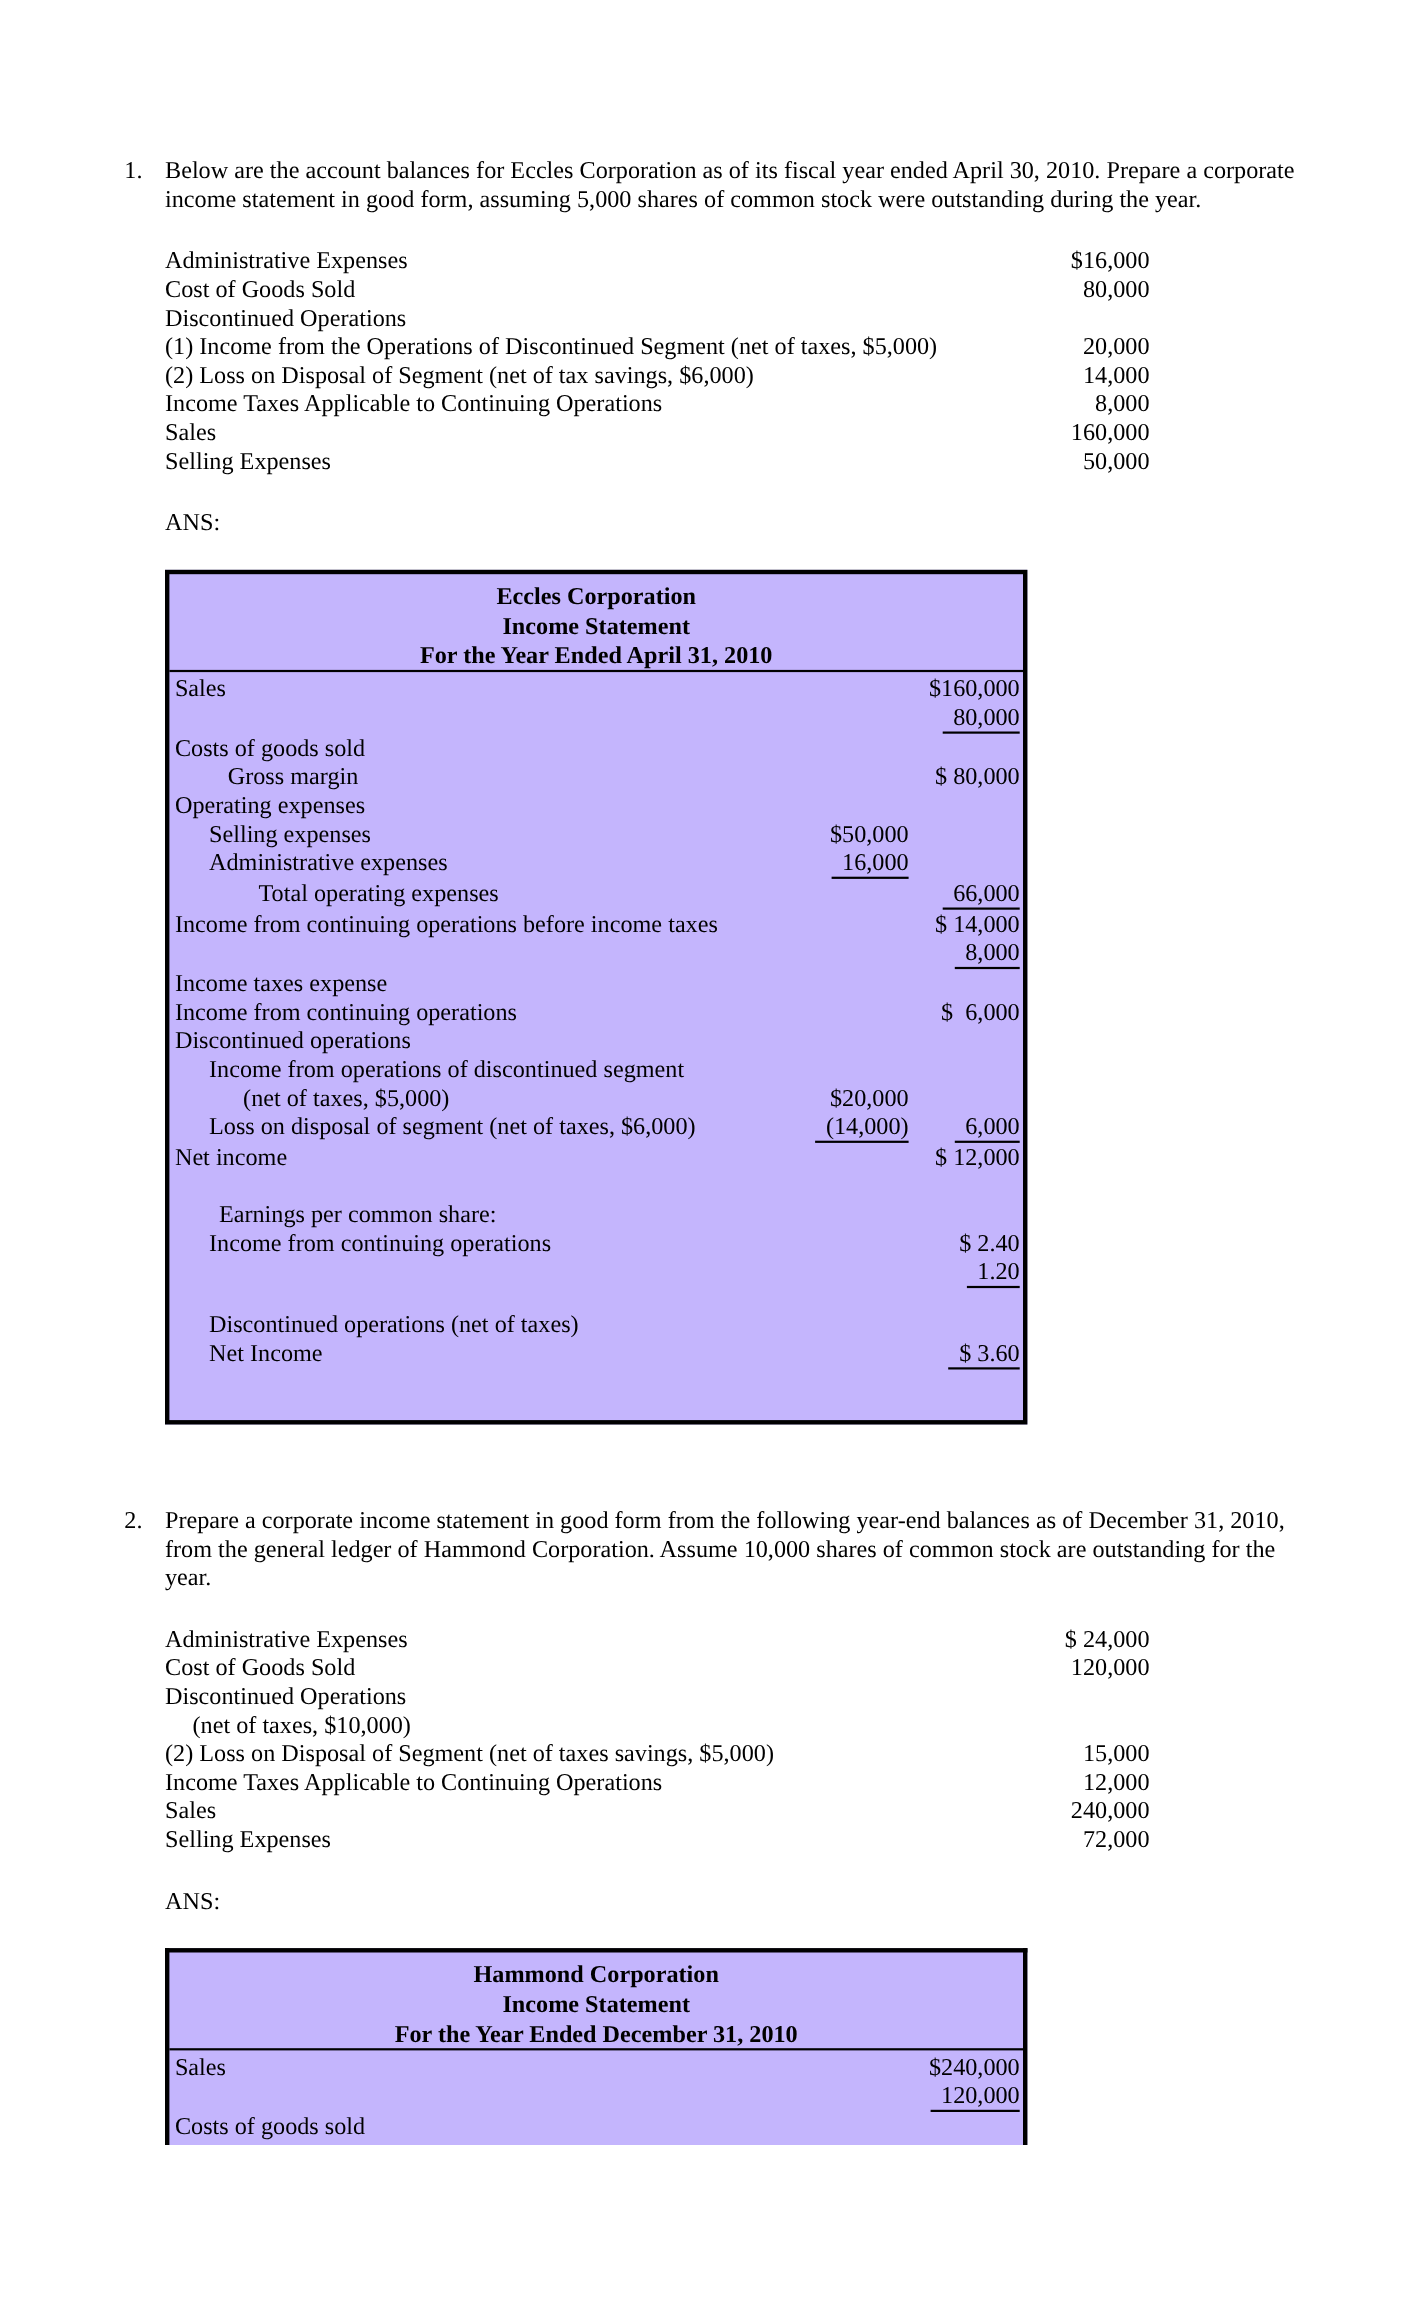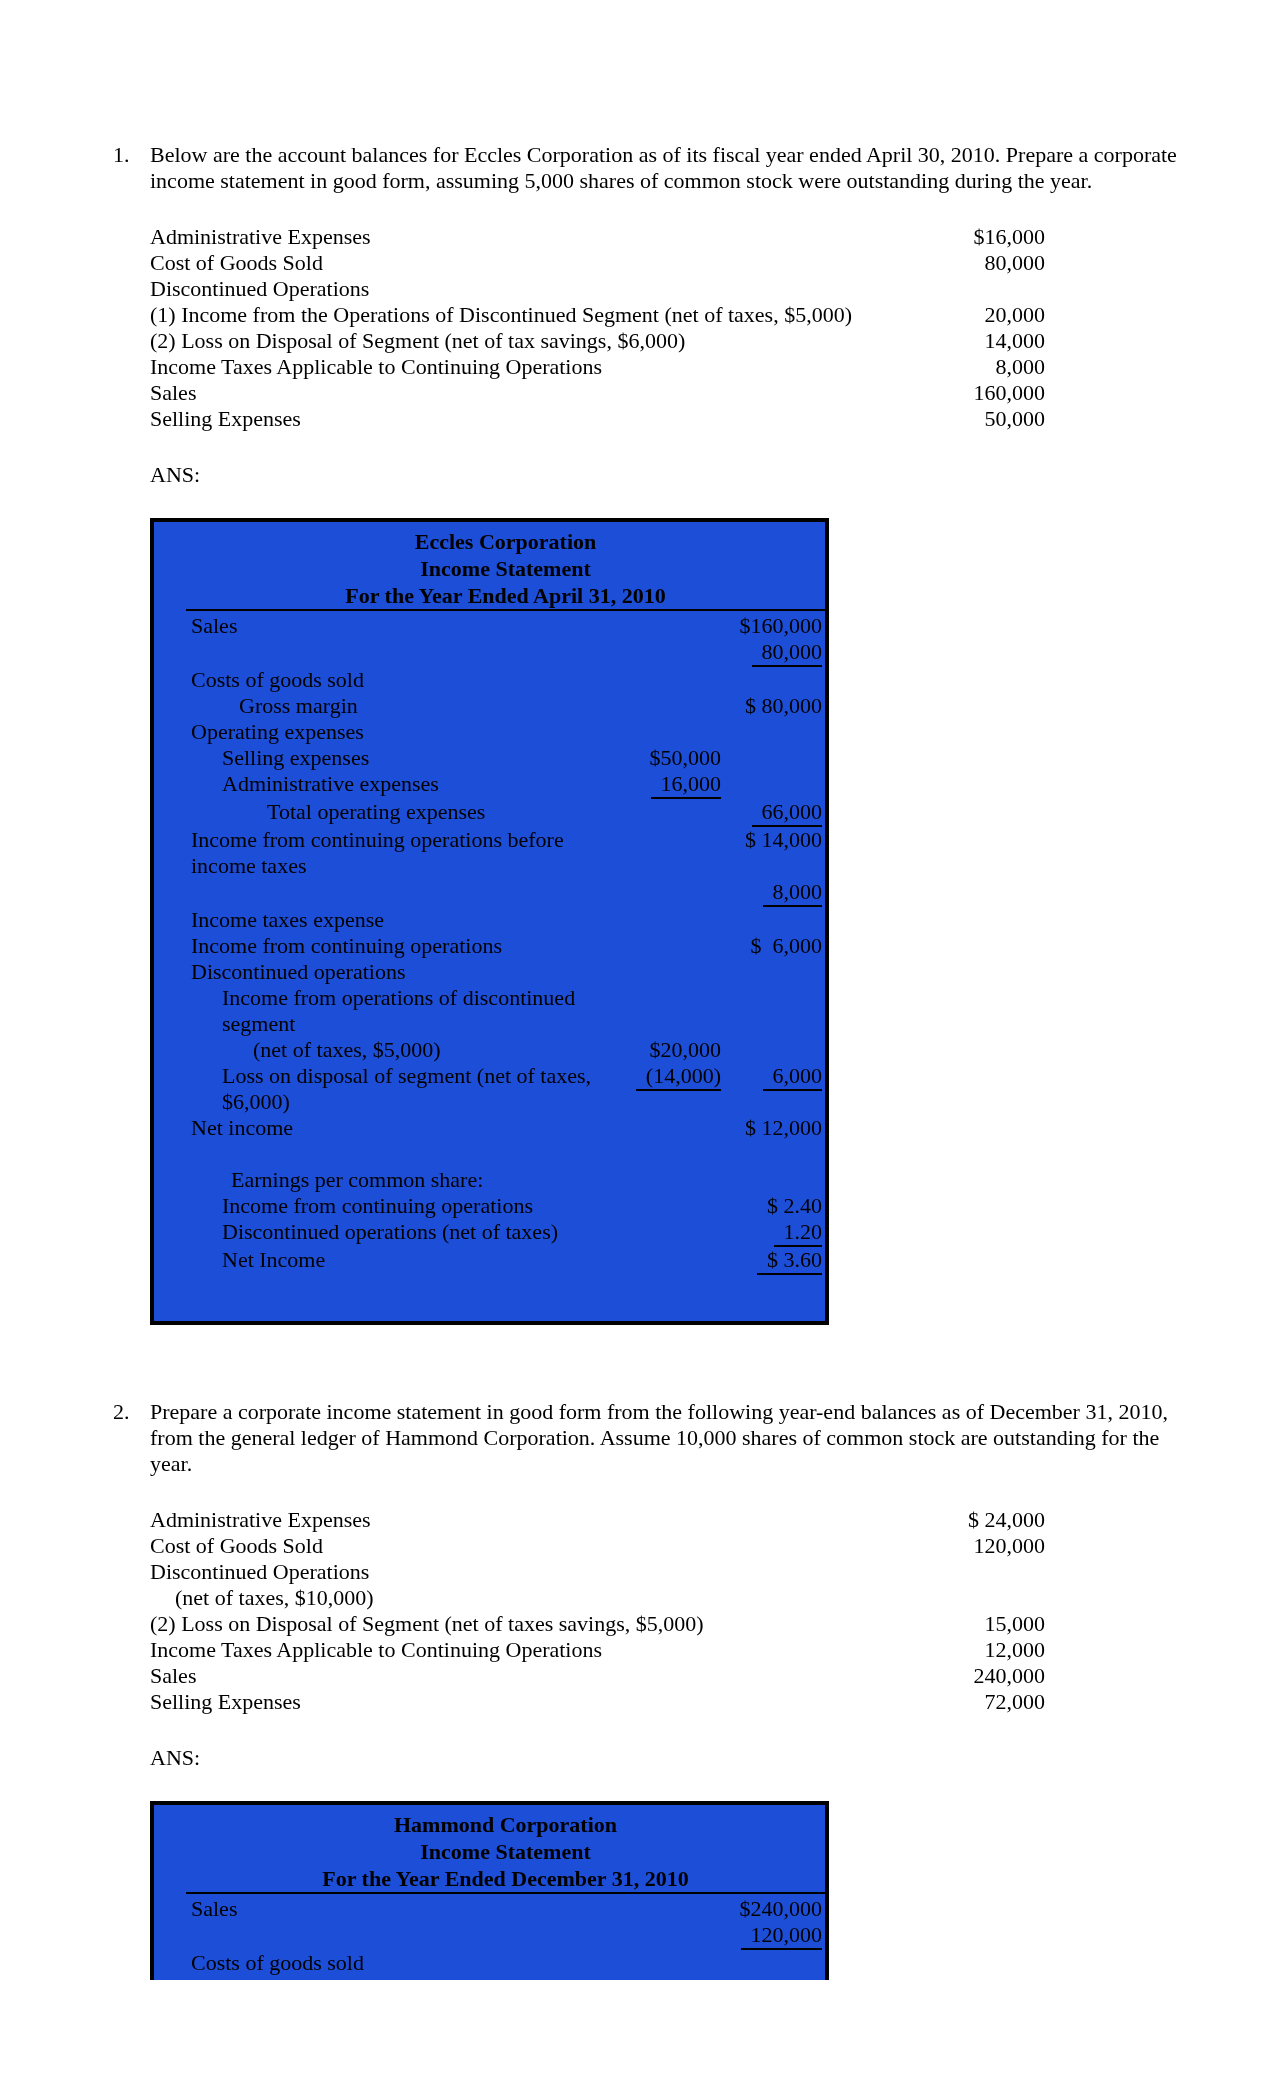--- a/index.html
+++ b/index.html
@@ -22,24 +22,23 @@
 
   .balances { margin: 30px 0 0 37px; width: 895px; }
   .balance-row { display: flex; min-height: 26px; }
   .b-label { flex: 1 1 auto; }
   .b-amount { flex: 0 0 auto; text-align: center; white-space: nowrap; }
 
   .ans { margin: 30px 0 0 37px; }
 
   .statement-box {
     margin: 30px 0 0 37px;
-    width: 679px;
+    width: 784px;
     border: 4px solid #000;
-    background: #1d4ed8;
-    padding-left: 32px;
+    background: #c4b5fd;
   }
   .stmt-header {
     text-align: center;
     font-weight: bold;
     padding-top: 6px;
     border-bottom: 2px solid #000;
     line-height: 27px;
   }
   .stmt-rows { padding-top: 2px; padding-bottom: 46px; }
   .problem:last-child .statement-box { border-bottom: none; }
@@ -228,21 +227,21 @@
     <span class="s-col s-col2"></span>
   </div>
 
   <div class="stmt-row">
     <span class="s-label" style="padding-left: 36px;">Income from continuing operations</span>
     <span class="s-col s-col1"></span>
     <span class="s-col s-col2"><span class="amt">$&nbsp;2.40</span></span>
   </div>
 
   <div class="stmt-row">
-    <span class="s-label" style="padding-left: 36px;">Discontinued operations (net of taxes)</span>
+    <span class="s-label" style="padding-left: 36px; margin-top: 48px;">Discontinued operations (net of taxes)</span>
     <span class="s-col s-col1"></span>
     <span class="s-col s-col2"><span class="amt u">1.20</span></span>
   </div>
 
   <div class="stmt-row">
     <span class="s-label" style="padding-left: 36px;">Net Income</span>
     <span class="s-col s-col1"></span>
     <span class="s-col s-col2"><span class="amt u">$&nbsp;3.60</span></span>
   </div>
 </div>

